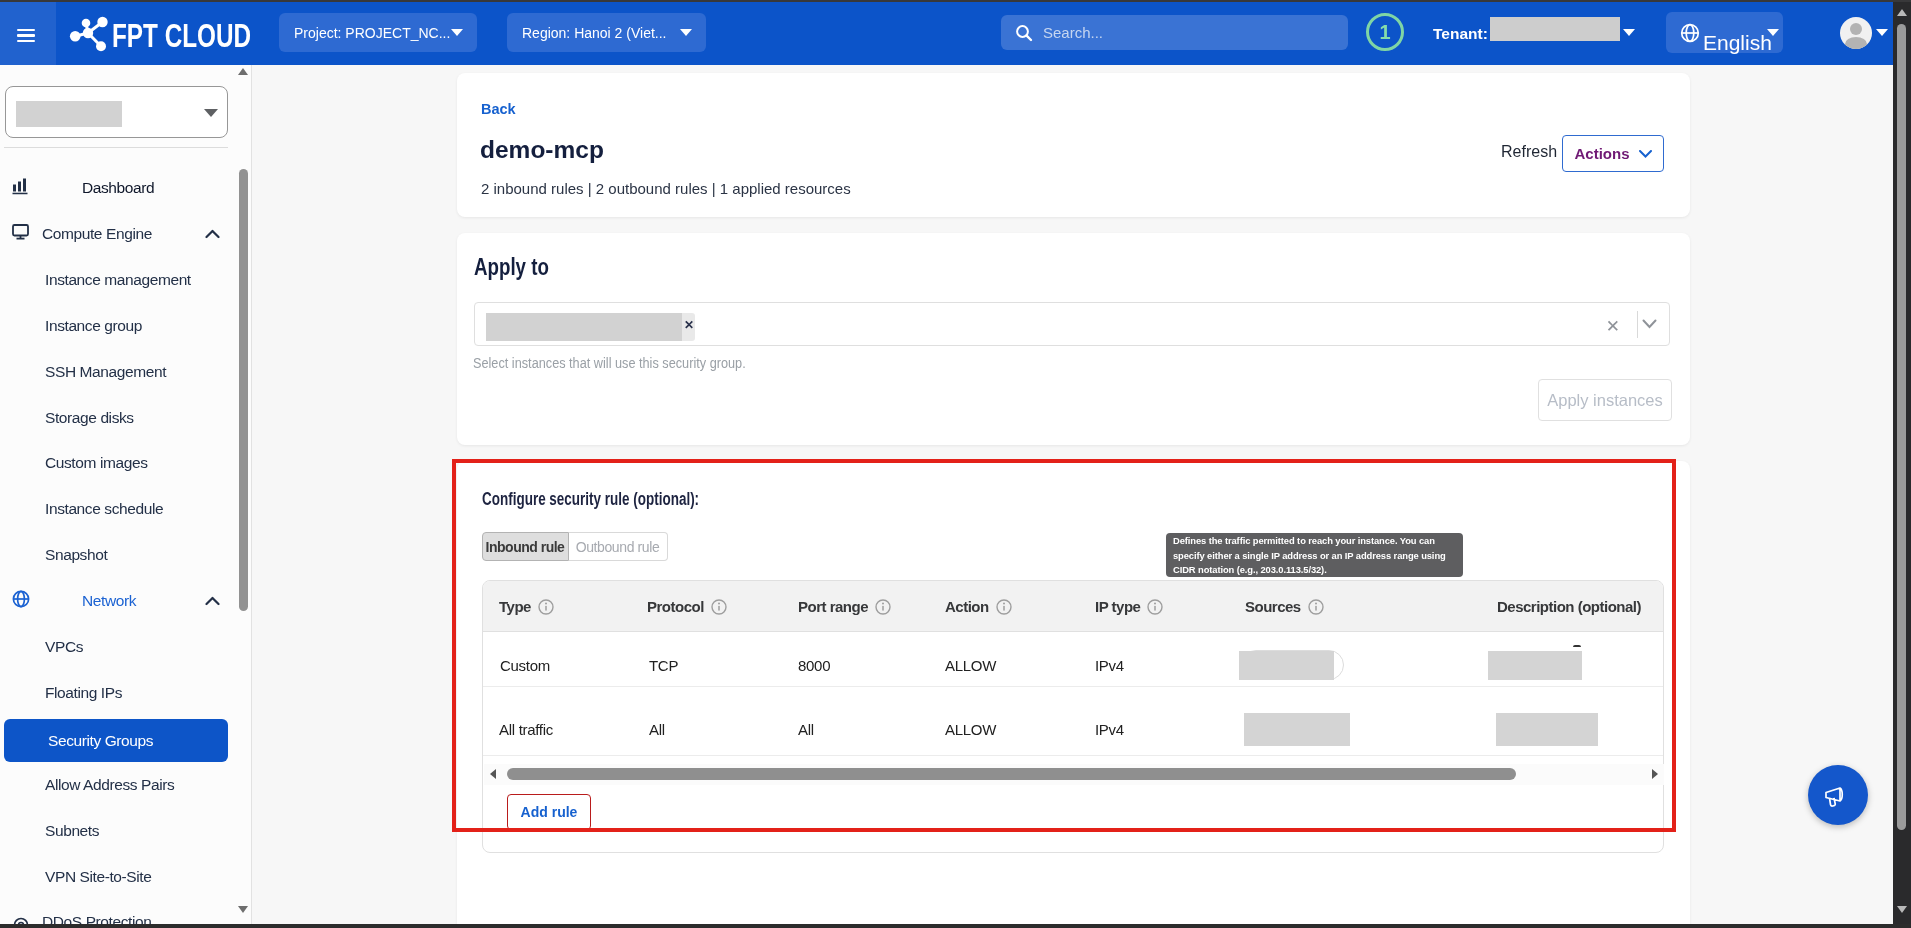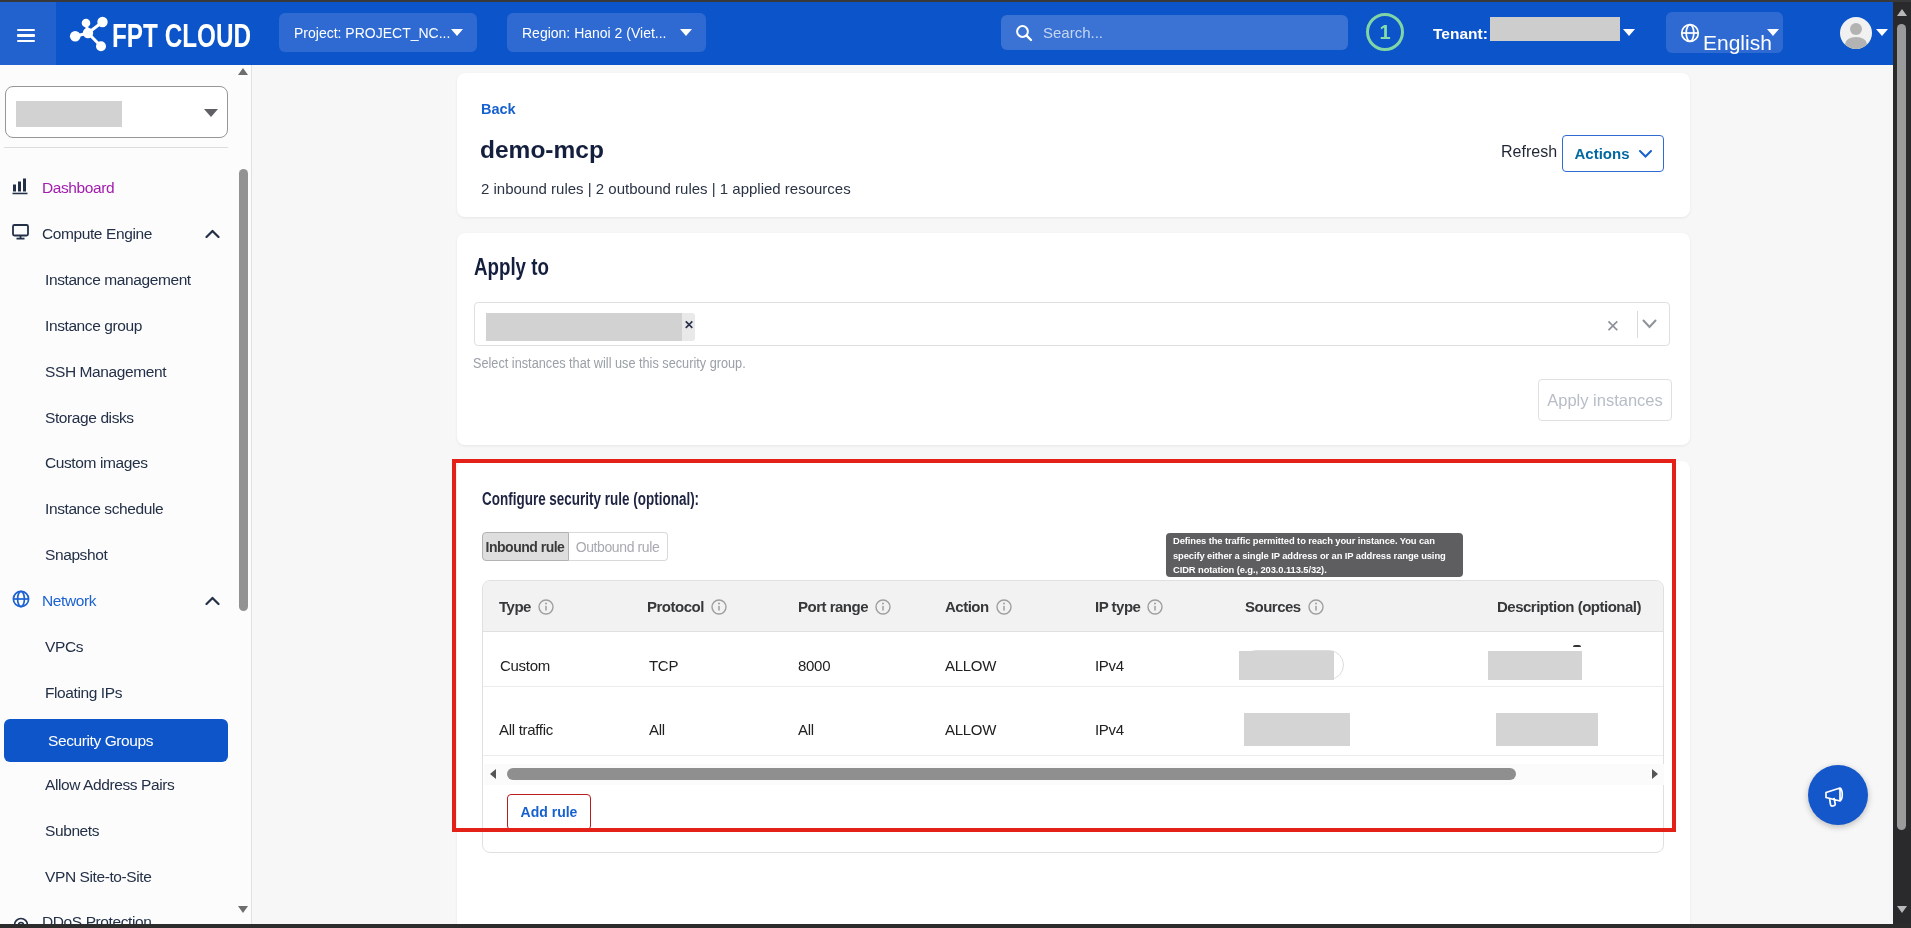--- a/index.html
+++ b/index.html
@@ -43,21 +43,21 @@
 
 .card { position:absolute; left:457px; width:1233px; background:#fff; border-radius:8px; box-shadow:0 1px 3px rgba(0,0,0,0.07); }
 #card1 { top:73px; height:144px; }
 #card2 { top:233px; height:212px; }
 #card3 { top:461px; height:467px; border-bottom-left-radius:0; border-bottom-right-radius:0; }
 
 #backlink { position:absolute; left:24px; top:28px; color:#1661cf; font-size:14.5px; font-weight:bold; }
 #demotitle { position:absolute; left:23px; top:63px; color:#141f3e; font-size:24.5px; font-weight:bold; }
 #subtitle { position:absolute; left:24px; top:107px; color:#2b3445; font-size:15px; }
 #refresh { position:absolute; left:1044px; top:70px; color:#1f2633; font-size:16px; }
-#actionsbtn { position:absolute; left:1105px; top:62px; width:102px; height:37px; border:1px solid #2f6bd0; border-radius:4px; color:#0369a1; font-size:15px; font-weight:bold; display:flex; align-items:center; justify-content:center; gap:9px; }
+#actionsbtn { position:absolute; left:1105px; top:62px; width:102px; height:37px; border:1px solid #2f6bd0; border-radius:4px; color:#701a75; font-size:15px; font-weight:bold; display:flex; align-items:center; justify-content:center; gap:9px; }
 
 #applytitle { position:absolute; left:17px; top:20px; color:#141f3e; font-size:24px; font-weight:bold; transform:scaleX(0.78); transform-origin:left top; }
 #applysel { position:absolute; left:17px; top:69px; width:1196px; height:44px; border:1px solid #dfdfdf; border-radius:4px; background:#fff; }
 #applychip { position:absolute; left:11px; top:10px; width:209px; height:28px; background:#e9e9e9; border-radius:3px; }
 #applychipredact { position:absolute; left:0; top:0; width:196px; height:28px; background:#d2d2d2; }
 #applychipx { position:absolute; left:198px; top:5px; color:#28304a; font-size:12px; font-weight:bold; }
 #applyhelp { position:absolute; left:16px; top:121px; color:#9aa0a6; font-size:15.5px; transform:scaleX(0.82); transform-origin:left top; }
 #applybtn { position:absolute; left:1081px; top:146px; width:134px; height:42px; border:1px solid #e0e0e0; border-radius:4px; color:#b7bdc7; font-size:16.5px; display:flex; align-items:center; justify-content:center; }
 
 
@@ -149,21 +149,21 @@
   <div id="sidethumb"></div>
   <div style="position:absolute; left:238px; top:841px; width:0; height:0; border-left:5.5px solid transparent; border-right:5.5px solid transparent; border-top:7px solid #6e6e6e;"></div>
   <div id="menu">
       <div class="mrow" style="top:100px;">
         <span class="micon"><svg width="18" height="17" viewBox="0 0 18 17">
             <rect x="1" y="7" width="3" height="7" fill="#233047"></rect>
             <rect x="6" y="4" width="3" height="10" fill="#233047"></rect>
             <rect x="11" y="1" width="3" height="13" fill="#233047"></rect>
             <rect x="0.5" y="15.2" width="15" height="1.8" fill="#233047"></rect>
           </svg></span>
-        <span class="txt1" style="color:#a21caf;">Dashboard</span>
+        <span class="txt1" style="color:#0f172a;margin-left:40px;">Dashboard</span>
       </div>
       <div class="mrow" style="top:145.9px;">
         <span class="micon"><svg width="17" height="16" viewBox="0 0 17 16">
             <rect x="1" y="1" width="15" height="10.5" rx="1.4" fill="none" stroke="#233047" stroke-width="1.8"></rect>
             <line x1="8.5" y1="11.5" x2="8.5" y2="14" stroke="#233047" stroke-width="1.8"></line>
             <line x1="4.5" y1="14.6" x2="12.5" y2="14.6" stroke="#233047" stroke-width="1.8"></line>
           </svg></span>
         <span class="txt1" style="color:#233047;">Compute Engine</span>
         <svg class="mcaret" width="15" height="9" viewBox="0 0 15 9">
           <path d="M1.5 7.5 L7.5 1.5 L13.5 7.5" fill="none" stroke="#233047" stroke-width="2.2" stroke-linecap="round"></path>
@@ -189,21 +189,21 @@
       </div>
       <div class="mrow" style="top:467.20000000000005px;">
         <span class="txt2" style="color:#233047;">Snapshot</span>
       </div>
       <div class="mrow" style="top:513.1px;">
         <span class="micon"><svg width="18" height="18" viewBox="0 0 18 18">
             <circle cx="9" cy="9" r="7.6" fill="none" stroke="#1b62d2" stroke-width="1.7"></circle>
             <ellipse cx="9" cy="9" rx="3.4" ry="7.6" fill="none" stroke="#1b62d2" stroke-width="1.7"></ellipse>
             <line x1="1.4" y1="9" x2="16.6" y2="9" stroke="#1b62d2" stroke-width="1.7"></line>
           </svg></span>
-        <span class="txt1" style="color:#1b62d2;">Network</span>
+        <span class="txt1" style="color:#1b62d2;margin-left:40px;">Network</span>
         <svg class="mcaret" width="15" height="9" viewBox="0 0 15 9">
           <path d="M1.5 7.5 L7.5 1.5 L13.5 7.5" fill="none" stroke="#233047" stroke-width="2.2" stroke-linecap="round"></path>
         </svg>
       </div>
       <div class="mrow" style="top:559px;">
         <span class="txt2" style="color:#233047;">VPCs</span>
       </div>
       <div class="mrow" style="top:604.9px;">
         <span class="txt2" style="color:#233047;">Floating IPs</span>
       </div>

